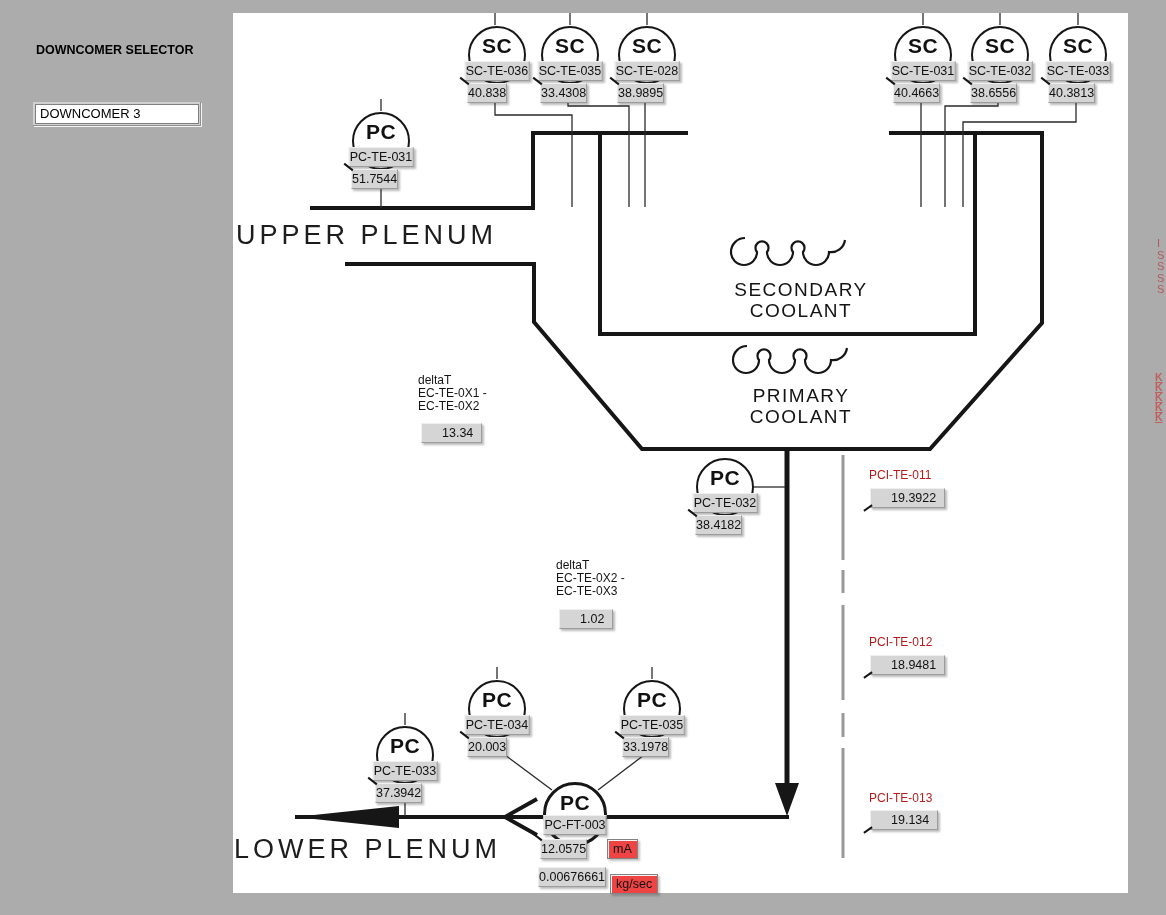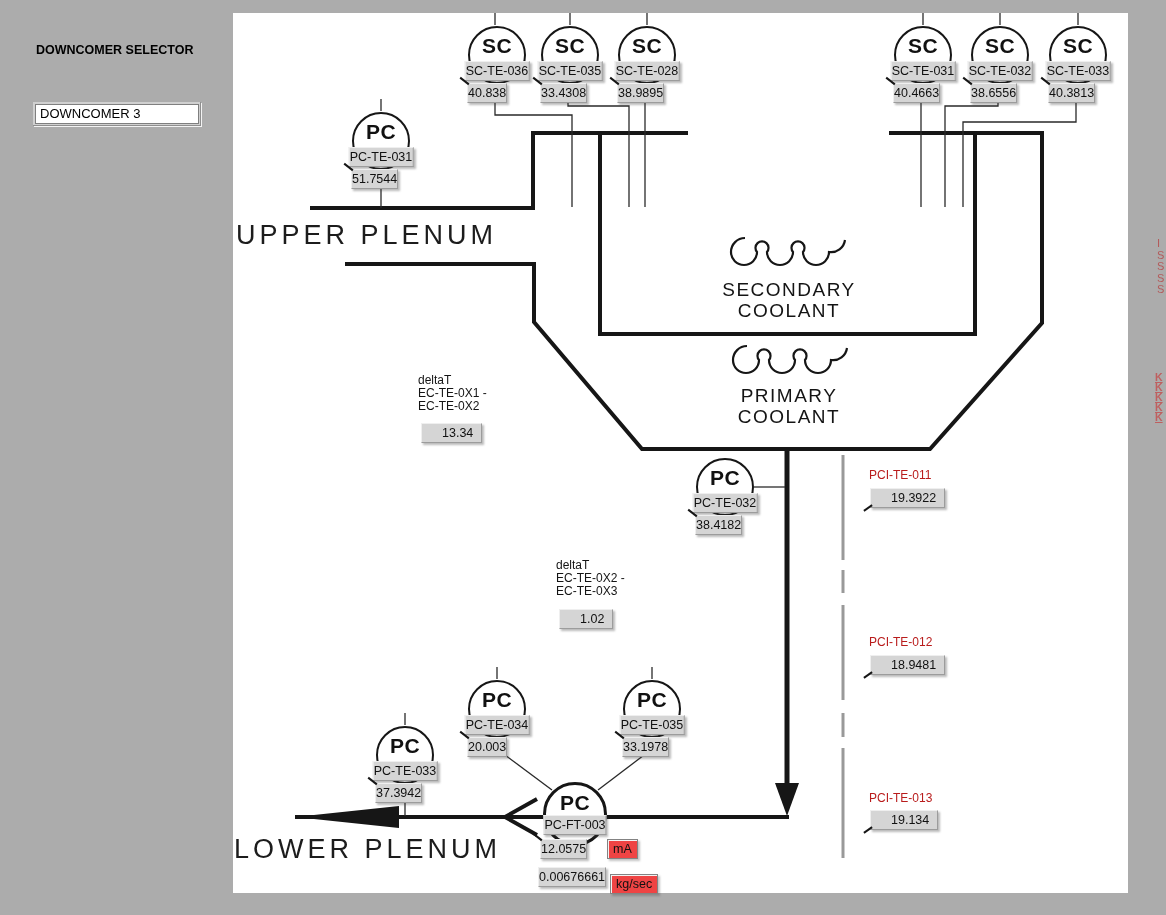--- a/index.html
+++ b/index.html
@@ -50,21 +50,21 @@
   
   .cadtext{
     position:absolute;font-family:"Liberation Sans",sans-serif;
     font-size:27px;letter-spacing:4px;color:#1c1c1c;font-weight:400;
     white-space:nowrap;z-index:2;
   }
   .coolant-label{
     position:absolute;transform:translateX(-50%);
     font-size:19px;letter-spacing:1.5px;text-align:center;
     line-height:21px;font-weight:500;color:#141414;
-    white-space:pre-line;z-index:2;
+    white-space:pre-line;z-index:2;margin-left:12px;
   }
 
   
   .note{
     position:absolute;font-size:12px;line-height:13px;
     white-space:pre-line;z-index:2;color:#141414;
   }
   .pci-tag{position:absolute;font-size:12px;white-space:nowrap;z-index:2;color:#b91c1c;}
   .pci-val,.dt-val{
     position:absolute;background:#d5d5d5;font-size:12.5px;line-height:16px;

